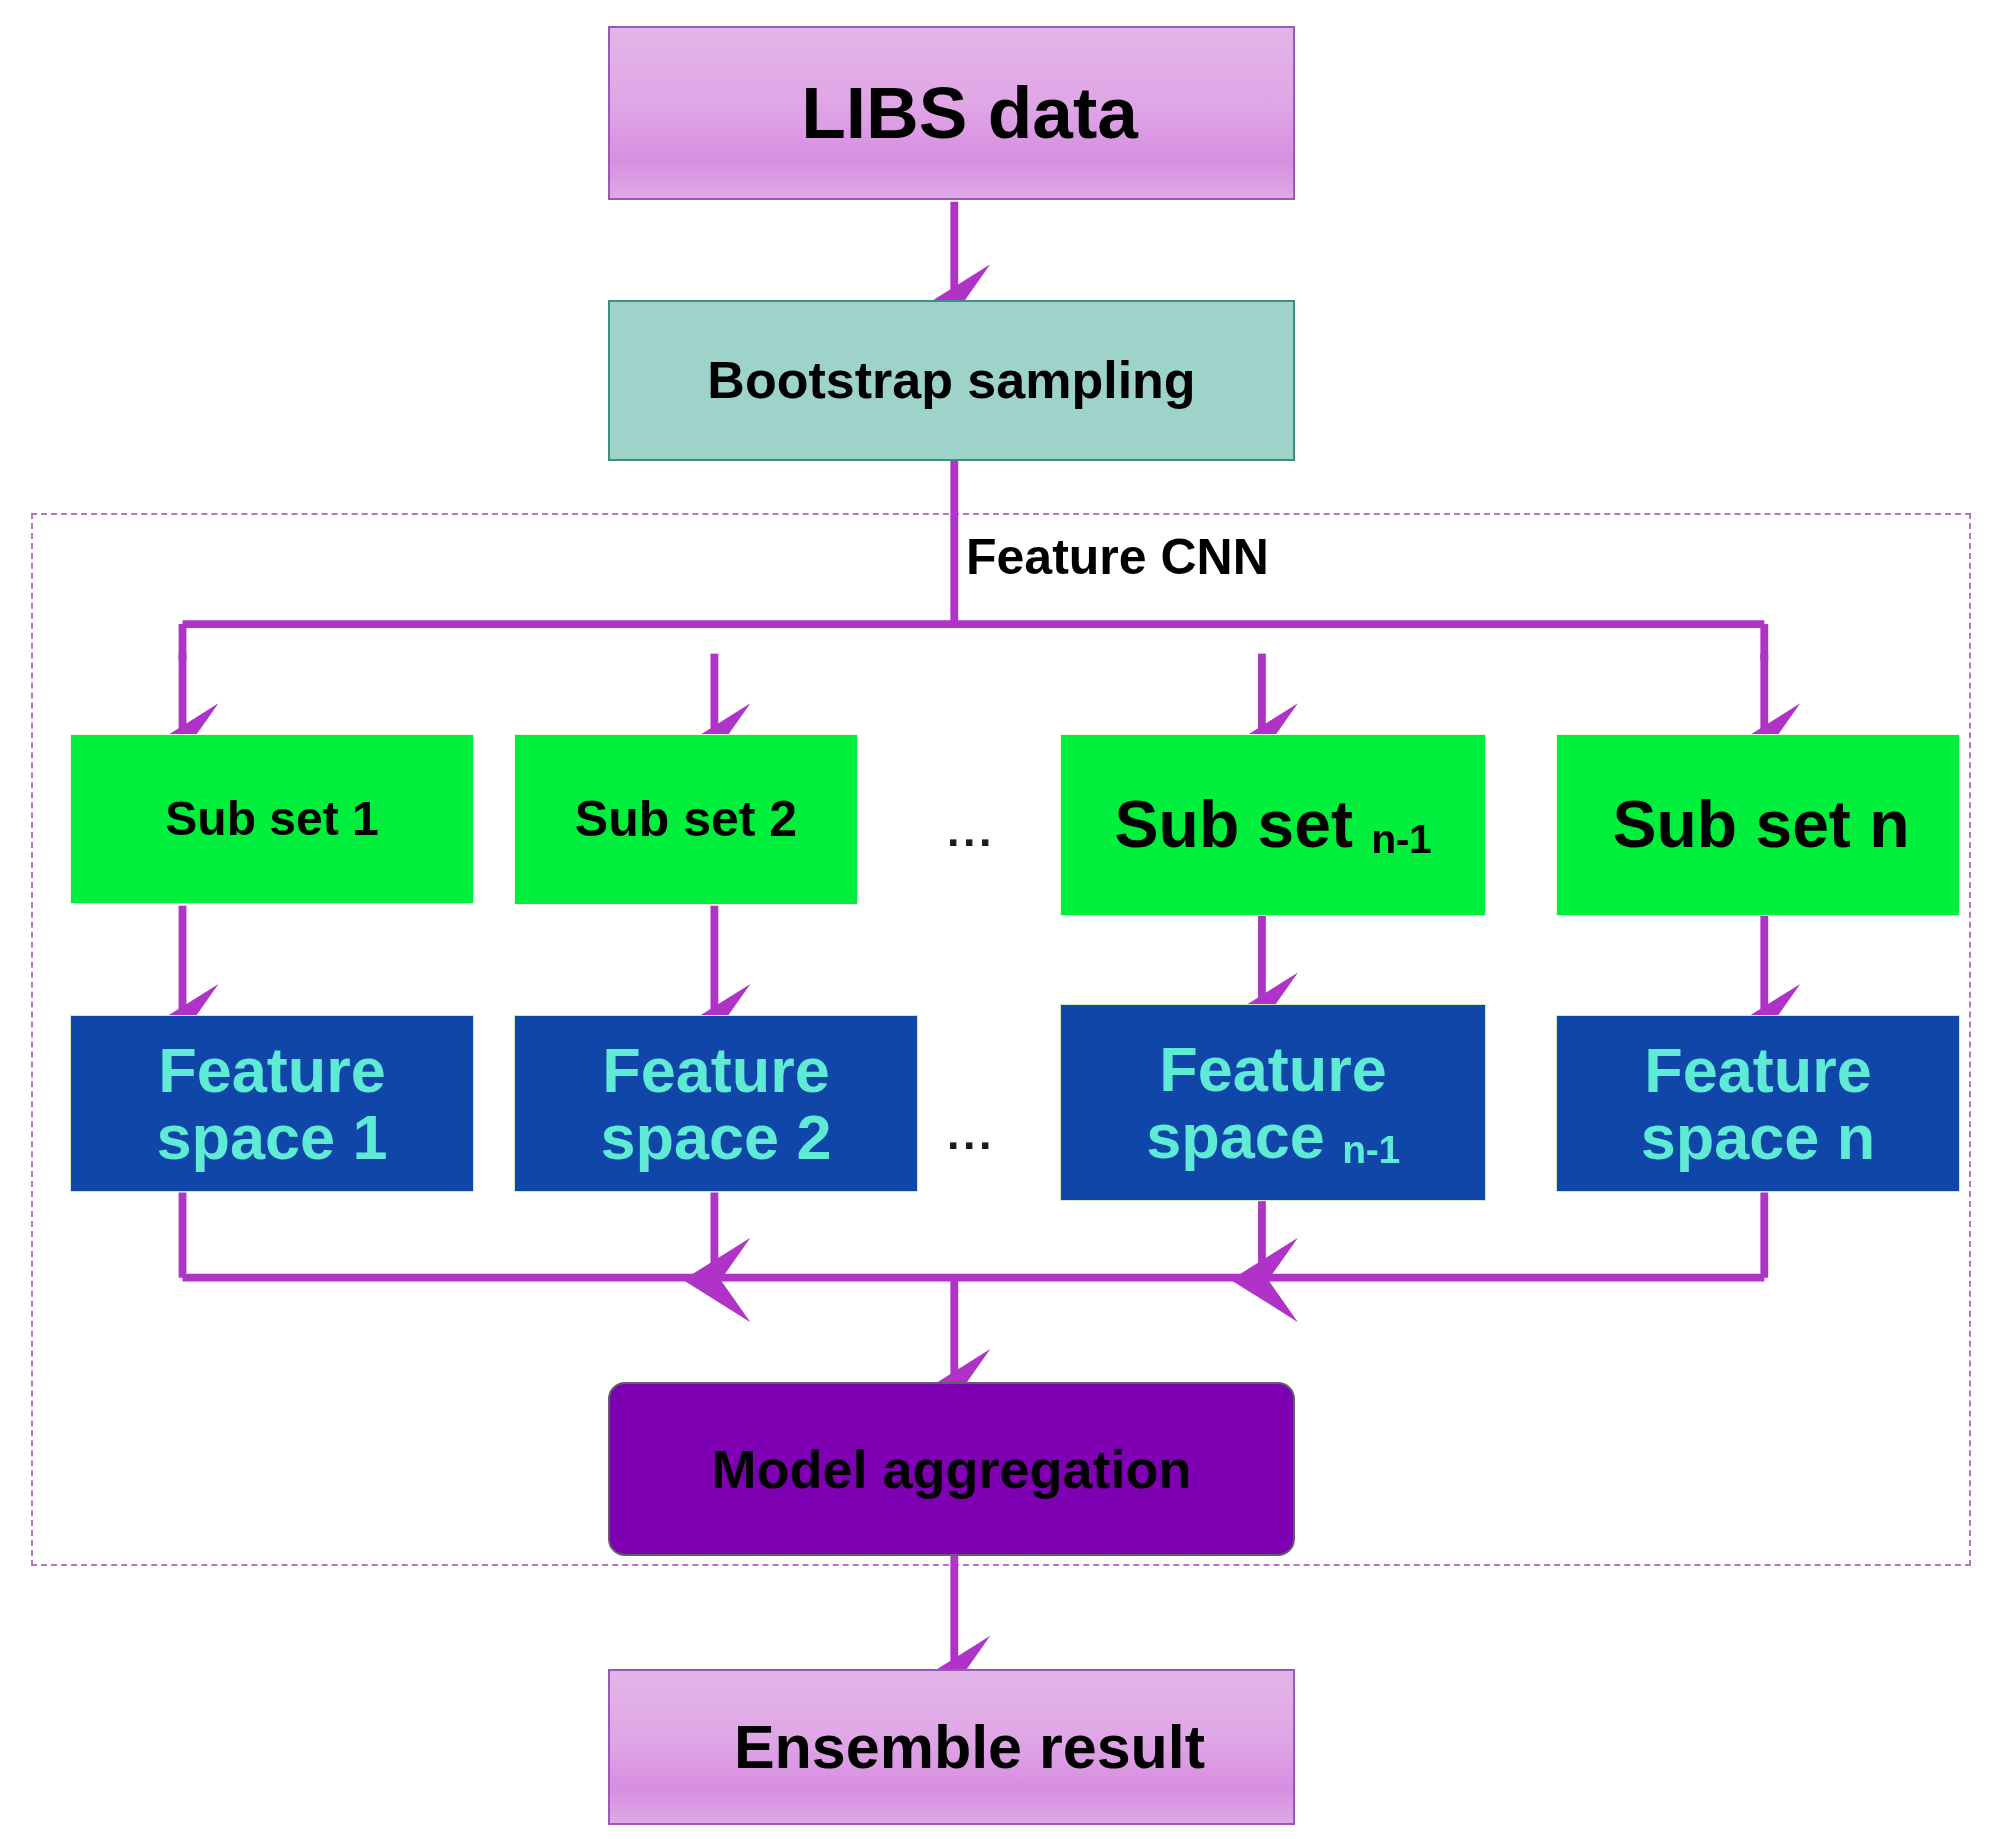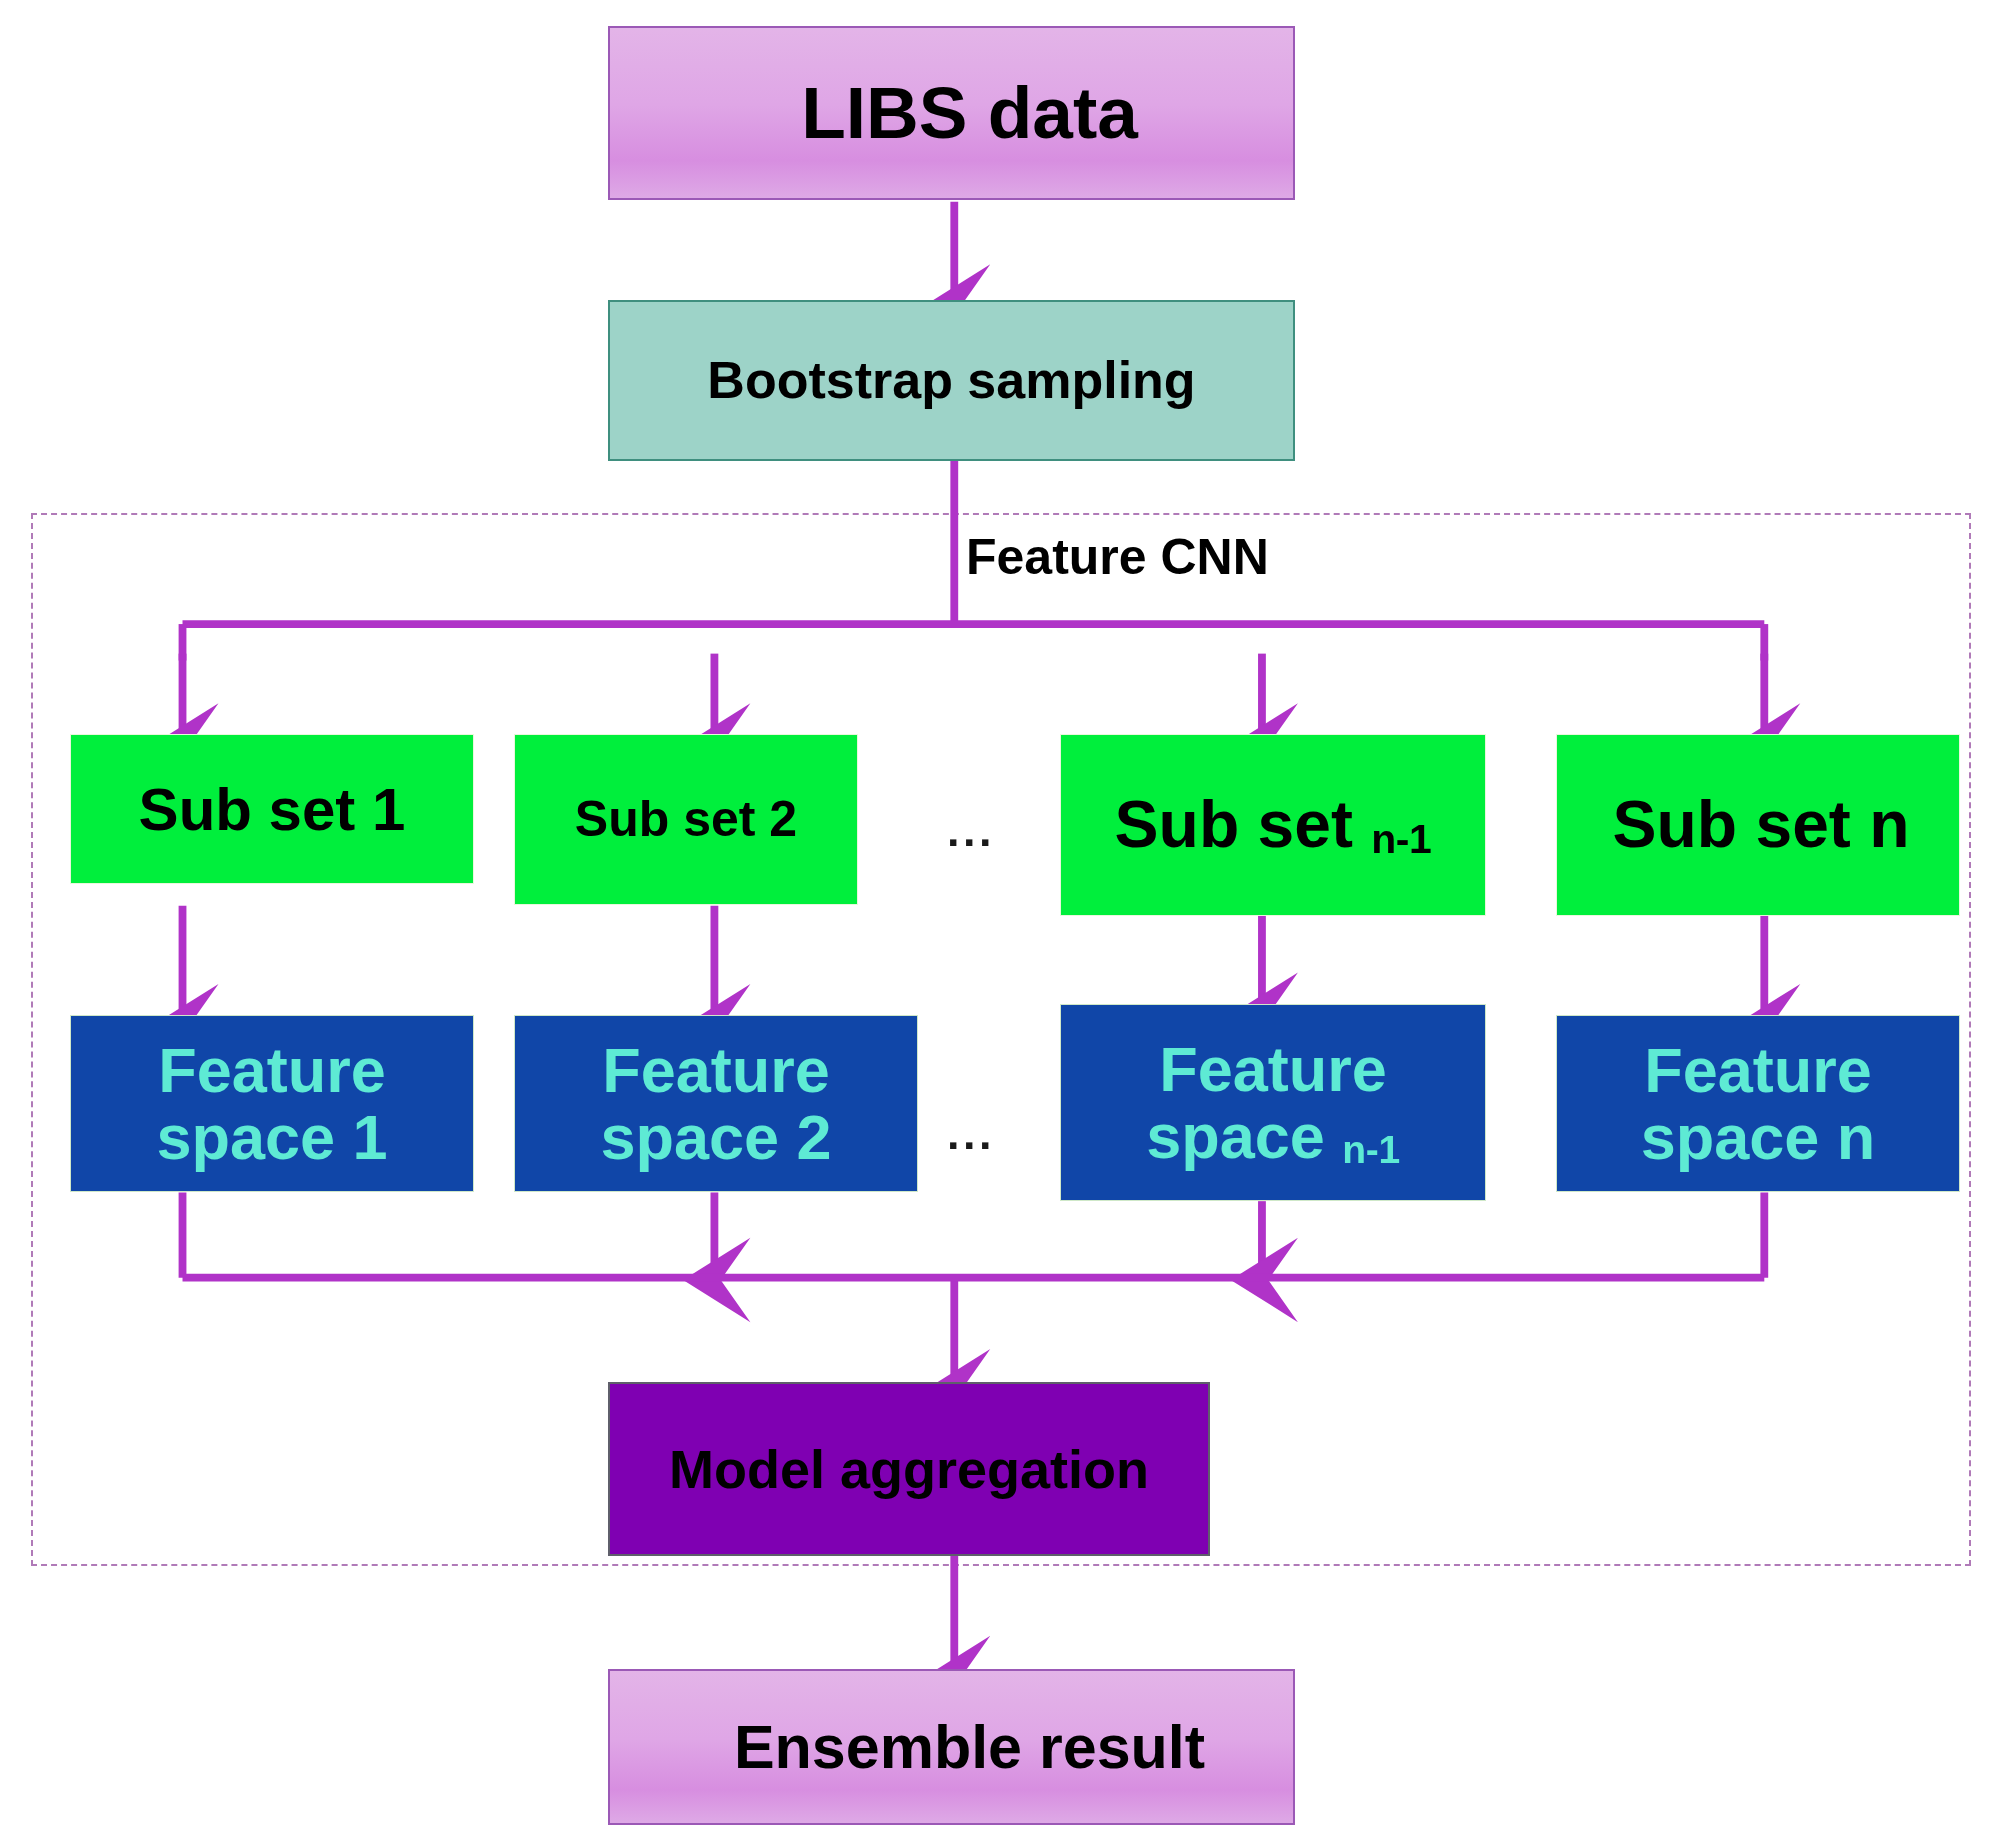--- a/index.html
+++ b/index.html
@@ -176,21 +176,21 @@
   </svg>
 
   <div class="node lilac" style="left:608px; top:26px; width:687px; height:174px; font-size:73px;">
     <span>LIBS data</span>
   </div>
 
   <div class="node teal" style="left:608px; top:300px; width:687px; height:161px; font-size:52px;">
     <span>Bootstrap sampling</span>
   </div>
 
-  <div class="node green" style="left:70px; top:734px; width:404px; height:150px; font-size:60px;">
+  <div class="node green" style="left:70px; top:734px; width:404px; height:170px; font-size:48px;">
     <span><span>Sub set </span><span>1</span></span>
   </div>
 
   <div class="node green" style="left:514px; top:734px; width:344px; height:171px; font-size:50px;">
     <span><span>Sub set </span><span>2</span></span>
   </div>
 
   <div class="dots" style="left:947px; top:808px;">...</div>
 
   <div class="node green" style="left:1060px; top:734px; width:426px; height:182px; font-size:66px;">
@@ -224,21 +224,21 @@
     </span>
   </div>
 
   <div class="node blue" style="left:1556px; top:1015px; width:404px; height:177px; font-size:63px;">
     <span>
       <span class="two-line">Feature</span>
       <span class="two-line"><span>space </span><span>n</span></span>
     </span>
   </div>
 
-  <div class="node violet" style="left:608px; top:1382px; width:602px; height:174px; font-size:54px;">
+  <div class="node violet" style="left:608px; top:1382px; width:687px; height:174px; font-size:54px;border-radius:17px;">
     <span>Model aggregation</span>
   </div>
 
   <div class="node lilac" style="left:608px; top:1669px; width:687px; height:156px; font-size:61px;">
     <span>Ensemble result</span>
   </div>
 
 </div>
 
 

